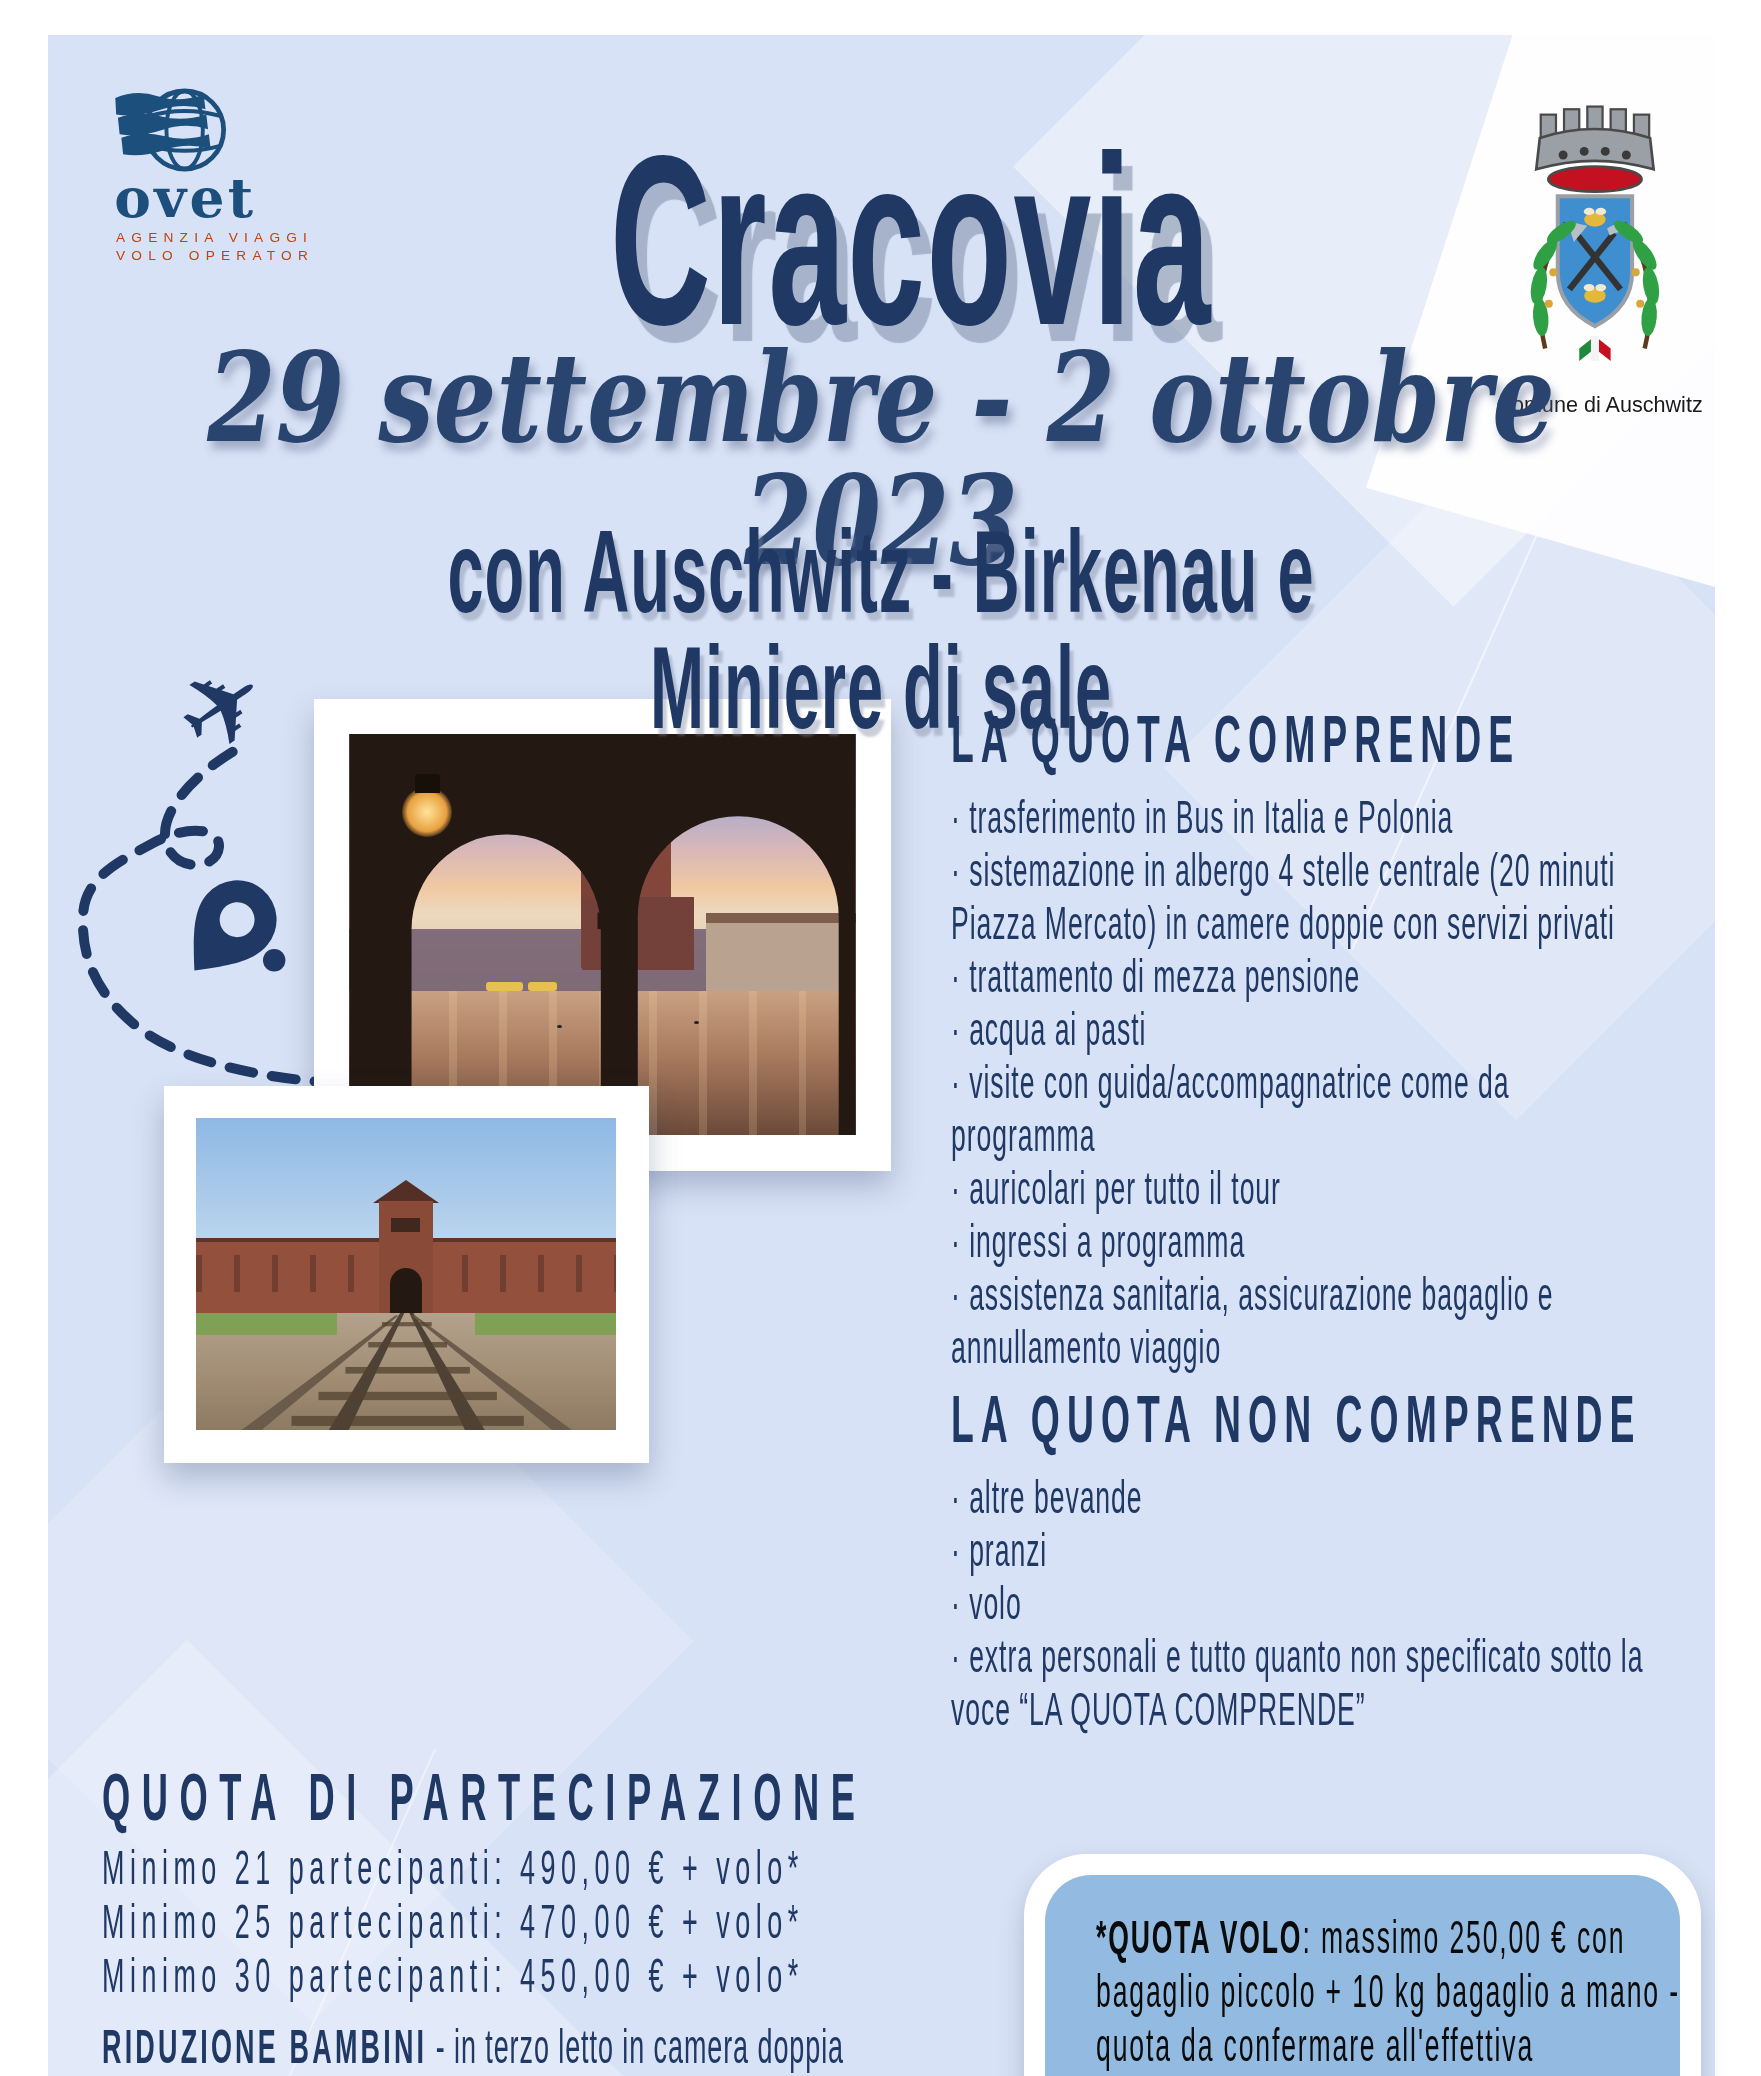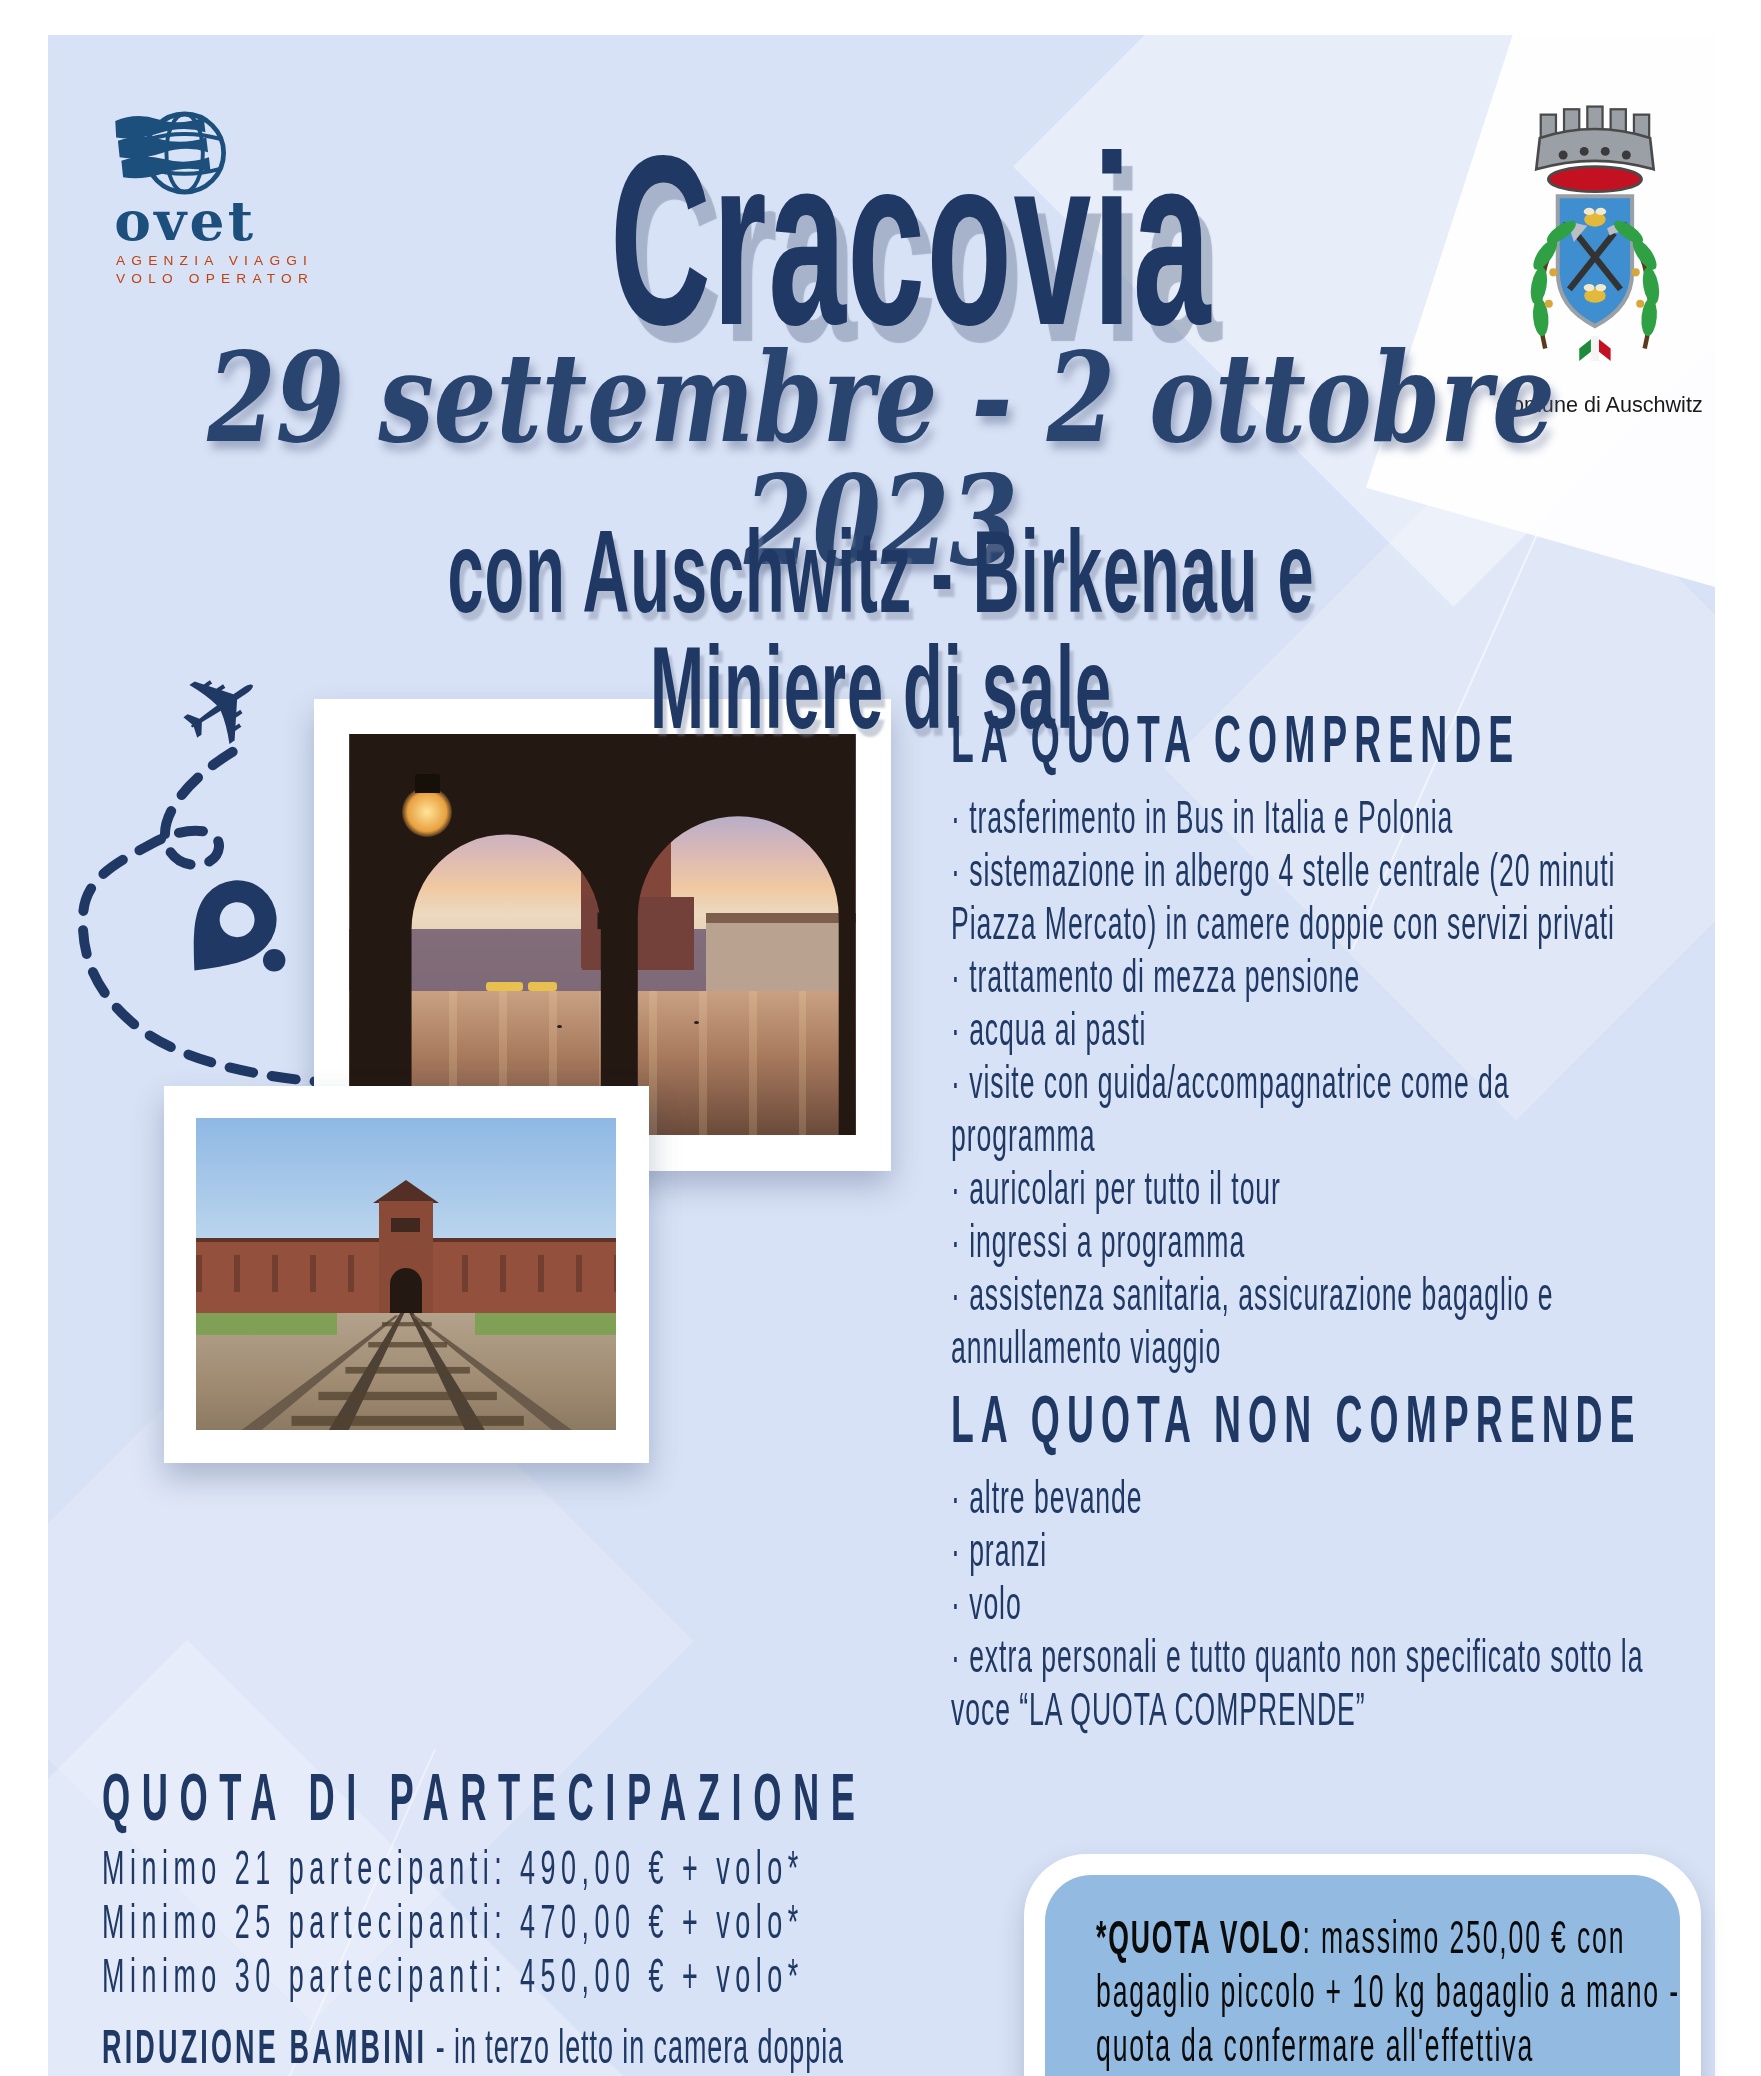--- a/index.html
+++ b/index.html
@@ -20,21 +20,21 @@
   .d4{left:42px;top:1371px;width:540px;height:540px;background:rgba(255,255,255,0.16);}
   .streak{width:2.1px;background:rgba(255,255,255,0.55);z-index:1;}
   .s1{left:1478px;top:353px;height:623px;transform:rotate(24deg);}
   .s2{left:316px;top:1724px;height:581px;transform:rotate(24deg);background:rgba(255,255,255,0.45);}
 
   .flight-svg{left:0;top:0;width:1762px;height:2492px;z-index:2;}
   .plane{left:179px;top:656px;font-size:104px;color:#1f3864;z-index:3;
          transform:rotate(-34deg);font-family:"DejaVu Sans",sans-serif;line-height:1;}
 
   
-  .logo{left:106px;top:101px;width:299px;height:187px;z-index:6;}
+  .logo{left:106px;top:78px;width:299px;height:187px;z-index:6;}
   .logo-globe{left:0;top:0;width:133px;height:104px;}
   .logo-word{left:8.3px;top:92px;font-family:"DejaVu Serif",serif;font-weight:bold;
              font-size:55px;color:#1c4f7c;letter-spacing:3.3px;line-height:1;}
   .logo-cap{left:10px;font-size:13.7px;letter-spacing:6.2px;color:#c2410c;line-height:1;}
   .lc1{top:153px;} .lc2{top:171px;}
 
   
   .crest{left:1478px;top:54px;width:233px;height:374px;z-index:6;}
   .crest-caption{left:1483px;top:392px;width:233px;text-align:center;font-size:21.6px;color:#1a1a1a;z-index:6;}
 

